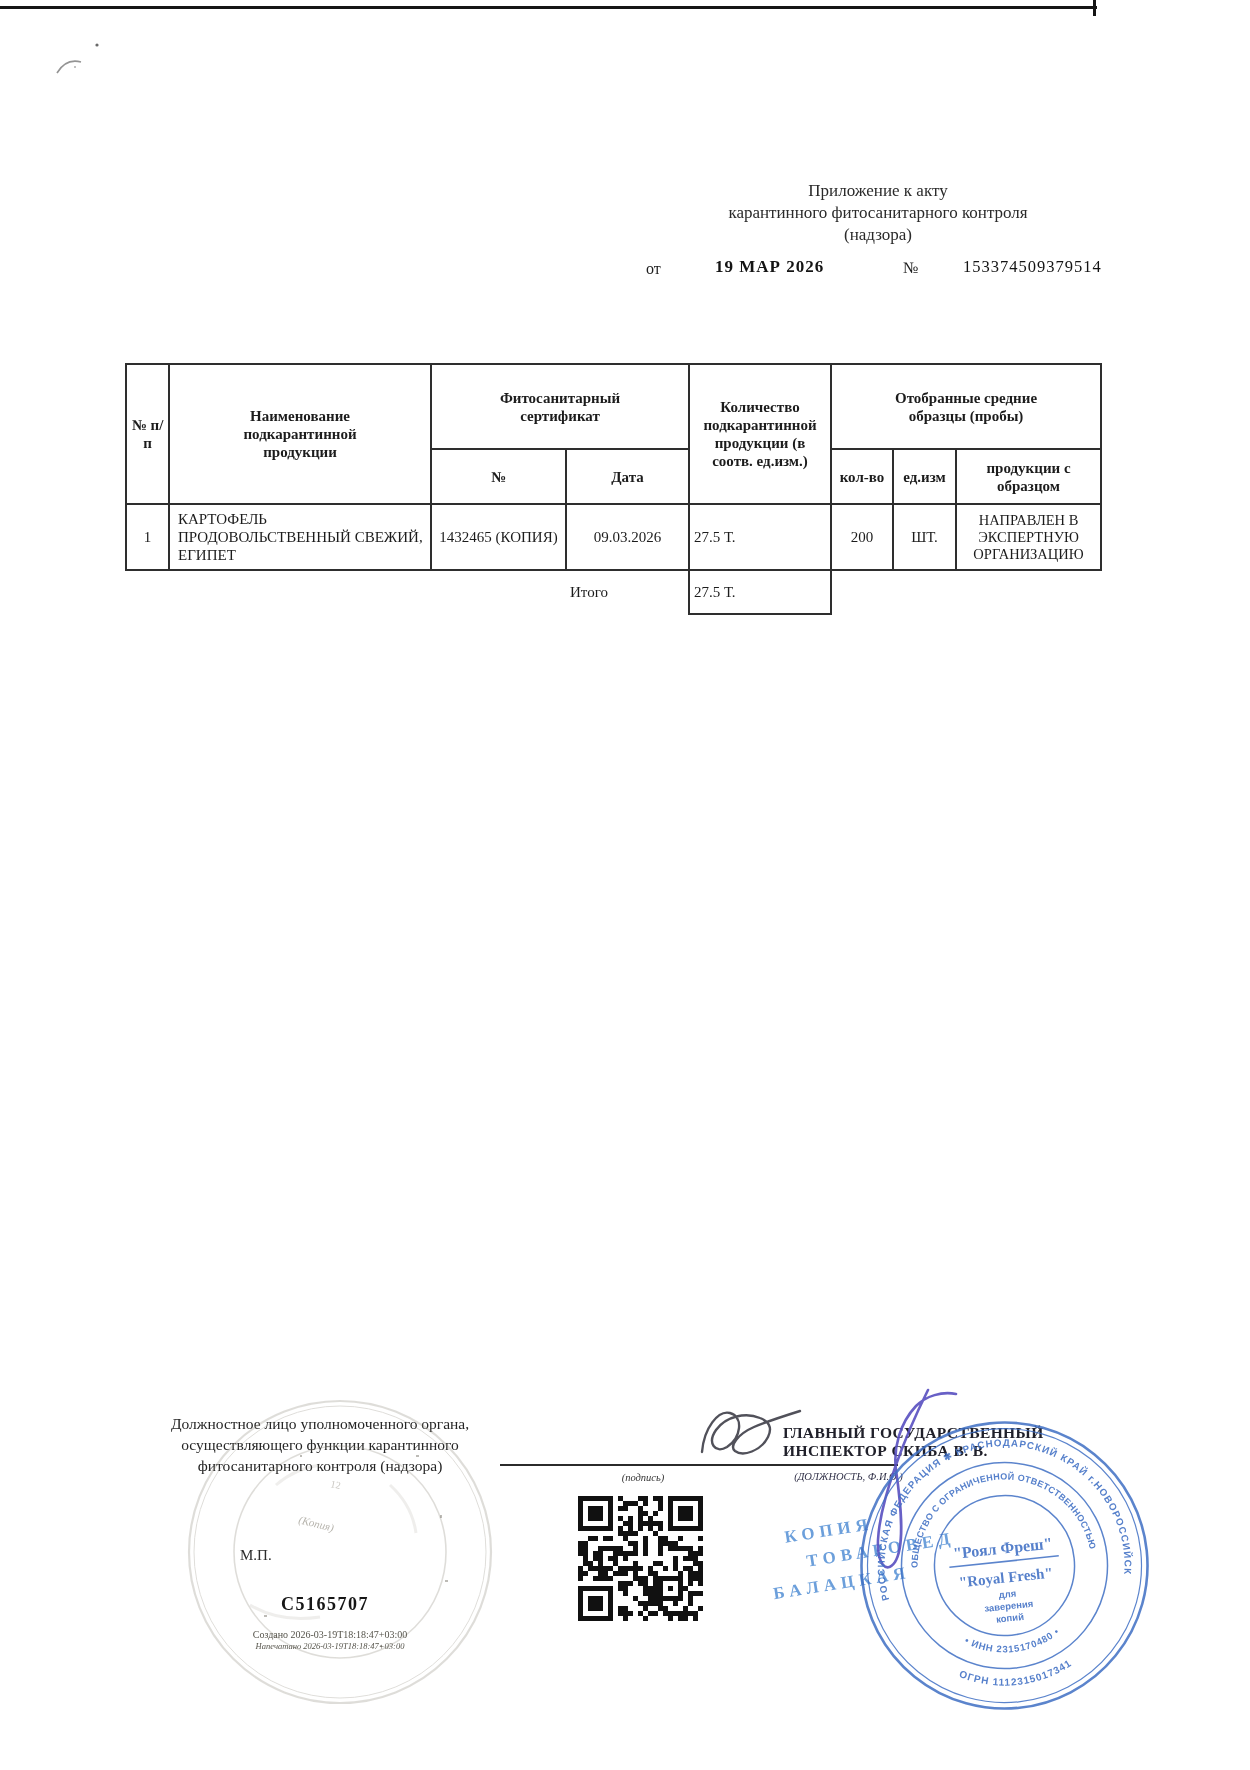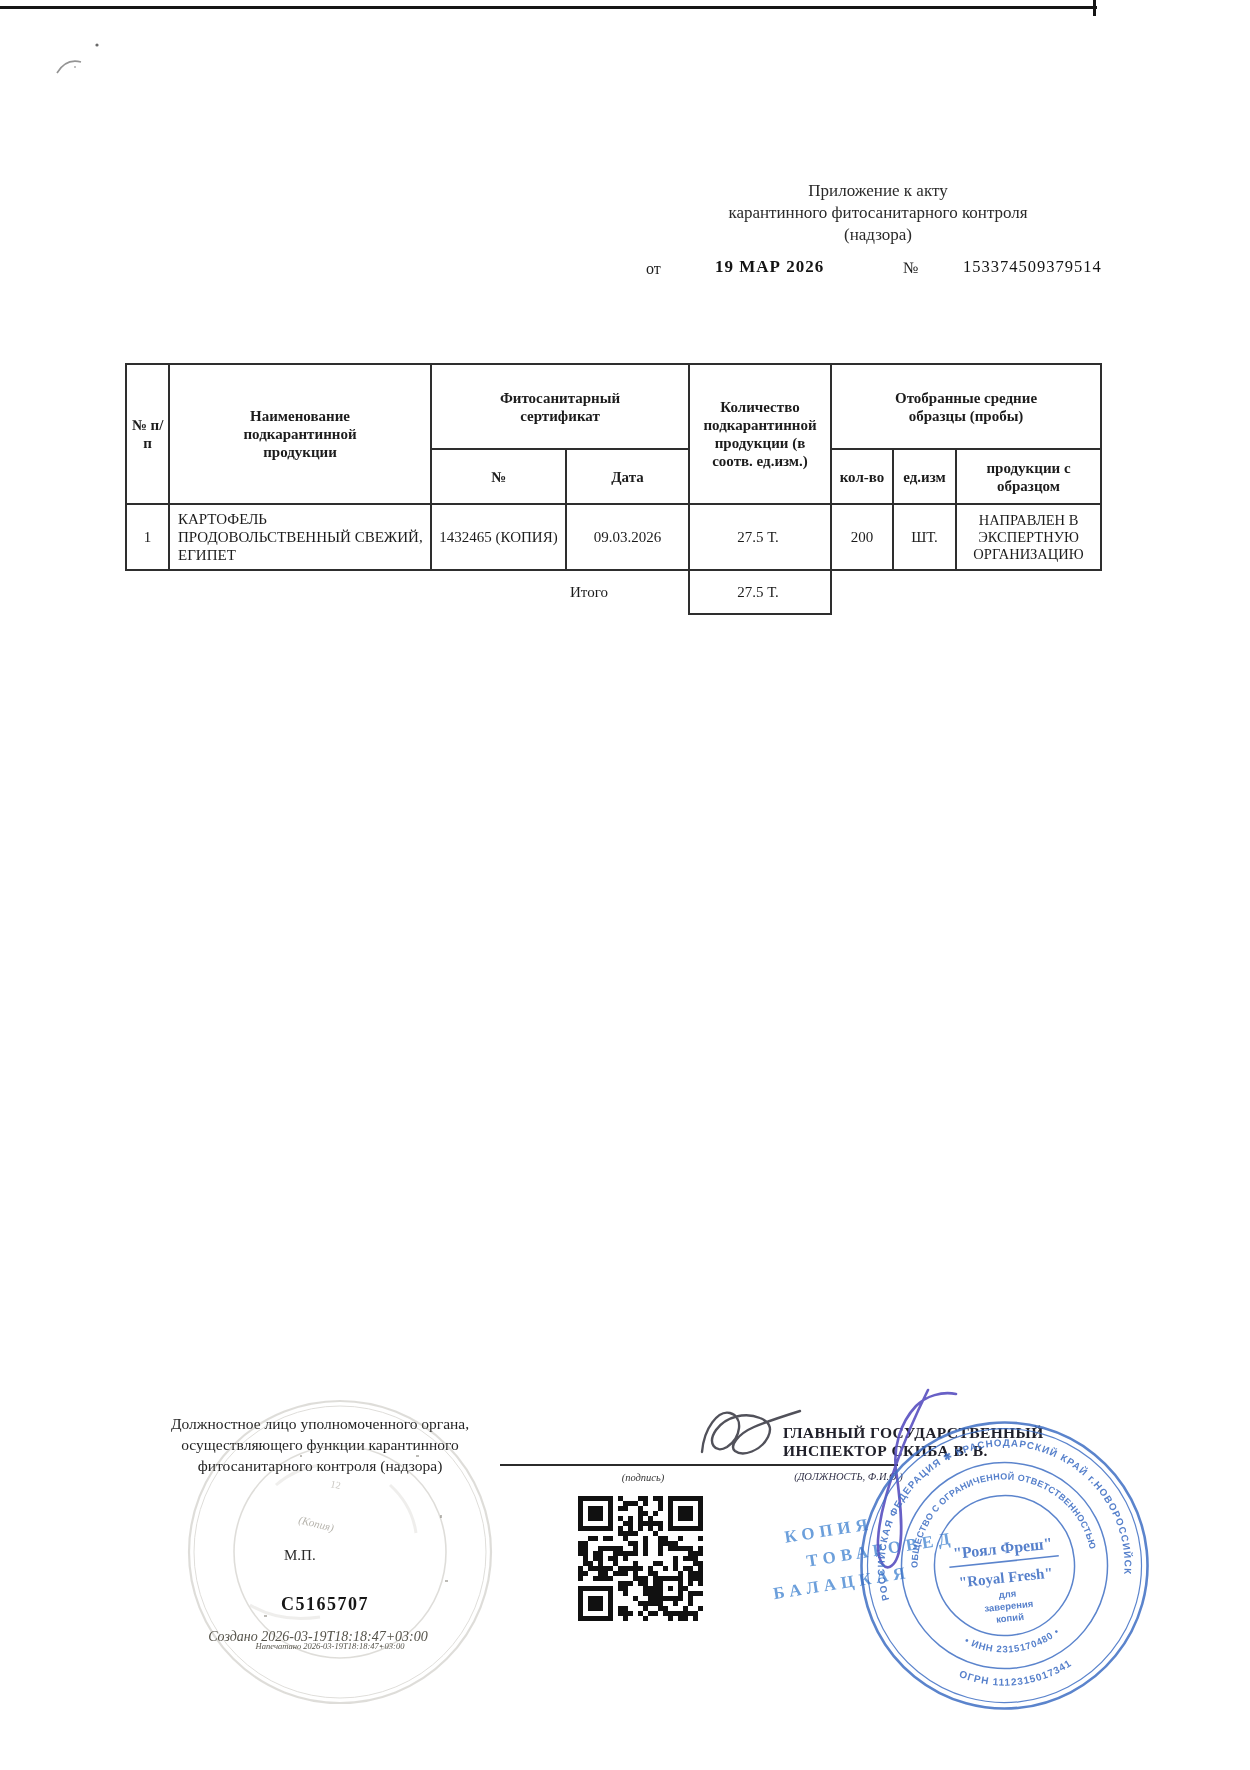--- a/index.html
+++ b/index.html
@@ -17,32 +17,32 @@
   table{border-collapse:collapse;table-layout:fixed;width:975px;font-size:15px;color:#1c1c1c;}
   td{border:2px solid #2e2e2e;vertical-align:middle;padding:2px 4px;}
   td.nb{border:none;}
   .hc{text-align:center;font-weight:bold;line-height:18px;}
   .hc span{display:block;margin:0 auto;}
   .w-name span{width:170px;} .w-cert span{width:160px;} .w-qty span{width:120px;} .w-smp span{width:190px;} .w-act span{width:120px;}
   .r1{height:85px;} .r2{height:55px;} .r3{height:66px;} .r4{height:44px;}
   .cell-n{text-align:center;}
   .cell-name{text-align:left;padding-left:8px;line-height:18px;}
   .cell-center{text-align:center;margin-top:27px;}
-  .cell-qty{text-align:center;padding-right:8px;}
+  .cell-qty{text-align:left;padding-right:8px;}
   .cell-act{text-align:center;font-size:14.5px;line-height:17px;}
   .total-label{text-align:left;padding-right:2px;}
   
   .official-block{left:140px;top:1413px;width:360px;text-align:center;font-size:15.5px;line-height:21px;color:#262626;}
   .sig-rule{left:500px;top:1464px;width:398px;height:2px;background:#2b2b2b;}
   .sig-caption{left:588px;top:1472px;width:110px;text-align:center;font-style:italic;font-size:10.5px;color:#333;}
   .pos-caption{left:756px;top:1471px;width:185px;text-align:center;font-style:italic;font-size:10.5px;color:#33334a;}
   .inspector-block{left:783px;top:1424px;width:300px;font-size:15.5px;font-weight:bold;line-height:17.5px;letter-spacing:.4px;color:#20202a;}
-  .mp-label{left:240px;top:1547px;font-size:15px;color:#2c2c2c;margin-left:44px;}
+  .mp-label{left:240px;top:1547px;font-size:15px;color:#2c2c2c;}
   .code-label{left:230px;top:1594px;width:190px;text-align:center;font-size:18px;font-weight:bold;letter-spacing:1.5px;color:#161616;}
-  .created-line{left:183px;top:1629px;width:270px;text-align:center;font-style:italic;font-size:14px;color:#55534a;}
+  .created-line{left:195px;top:1629px;width:270px;text-align:center;font-size:10px;color:#55534a;}
   .printed-line{left:190px;top:1641px;width:280px;text-align:center;font-style:italic;font-size:8.5px;color:#55534a;}
   
   .copy-stamp{left:768px;top:1512px;transform:rotate(-9deg);font-weight:bold;font-size:17px;line-height:27px;
               letter-spacing:5px;color:rgba(88,146,214,.88);font-family:"Liberation Serif",serif;}
   .copy-stamp div:nth-child(1){margin-left:20px;}
   .copy-stamp div:nth-child(2){margin-left:38px;}
   .copy-stamp div:nth-child(3){margin-left:0px;}
   
   .scan-top{left:0;top:6px;width:1097px;height:3px;background:#151515;}
   .scan-tick{left:1093px;top:0;width:3px;height:16px;background:#151515;}

